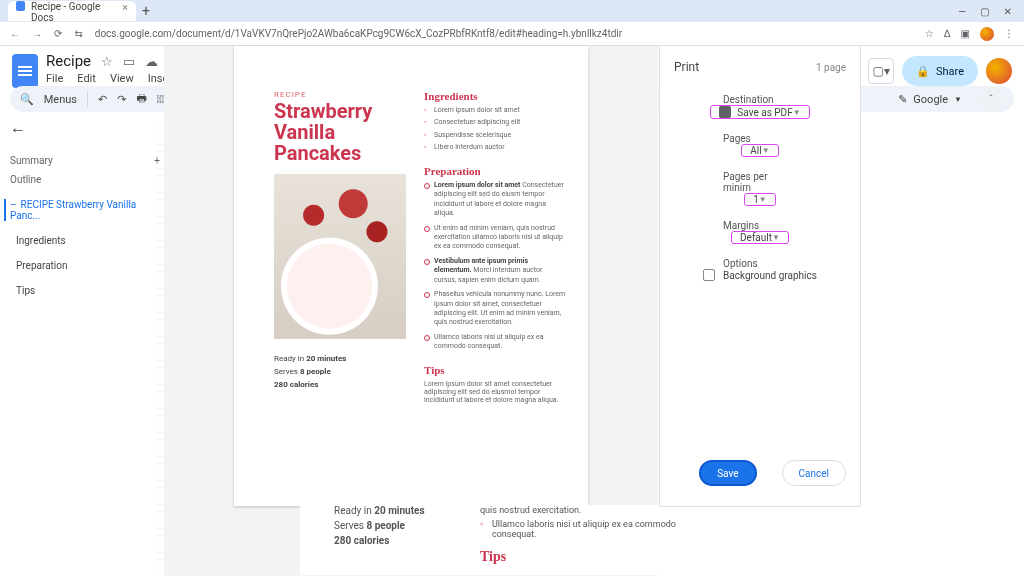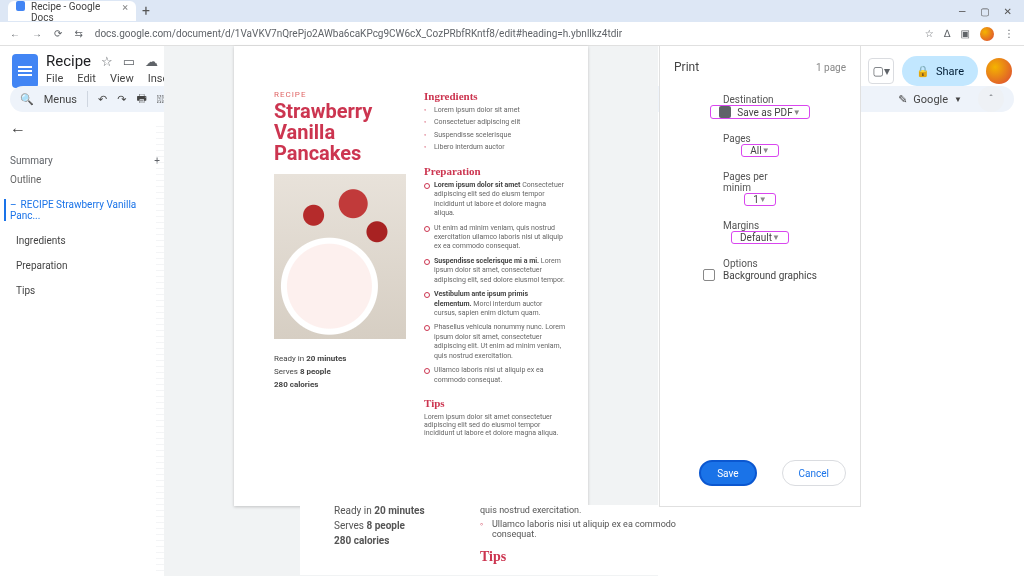--- a/index.html
+++ b/index.html
@@ -217,21 +217,20 @@
         <ul>
           <li>Lorem ipsum dolor sit amet</li>
           <li>Consectetuer adipiscing elit</li>
           <li>Suspendisse scelerisque</li>
           <li>Libero interdum auctor</li>
         </ul>
         <h2 class="prep">Preparation</h2>
         <ol>
           <li><b>Lorem ipsum dolor sit amet</b><span> Consectetuer adipiscing elit sed do eiusm tempor incididunt ut labore et dolore magna aliqua.</span></li>
           <li><span>Ut enim ad minim veniam, quis nostrud exercitation ullamco laboris nisi ut aliquip ex ea commodo consequat.</span></li>
-          <li><b>Suspendisse scelerisque mi a mi.</b><span> Lorem ipsum dolor sit amet, consectetuer adipiscing elit, sed dolore eiusmol tempor.</span></li>
           <li><b>Vestibulum ante ipsum primis elementum.</b><span> Morci interdum auctor cursus, sapien enim dictum quam.</span></li>
           <li><span>Phasellus vehicula nonummy nunc. Lorem ipsum dolor sit amet, consectetuer adipiscing elit. Ut enim ad minim veniam, quis nostrud exercitation.</span></li>
           <li><span>Ullamco laboris nisi ut aliquip ex ea commodo consequat.</span></li>
         </ol>
         <h2 class="tips">Tips</h2>
         <div>Lorem ipsum dolor sit amet consectetuer adipiscing elit sed do eiusmol tempor incididunt ut labore et dolore magna aliqua.</div>
       </div>
     </div>
   </div>
 </div>

